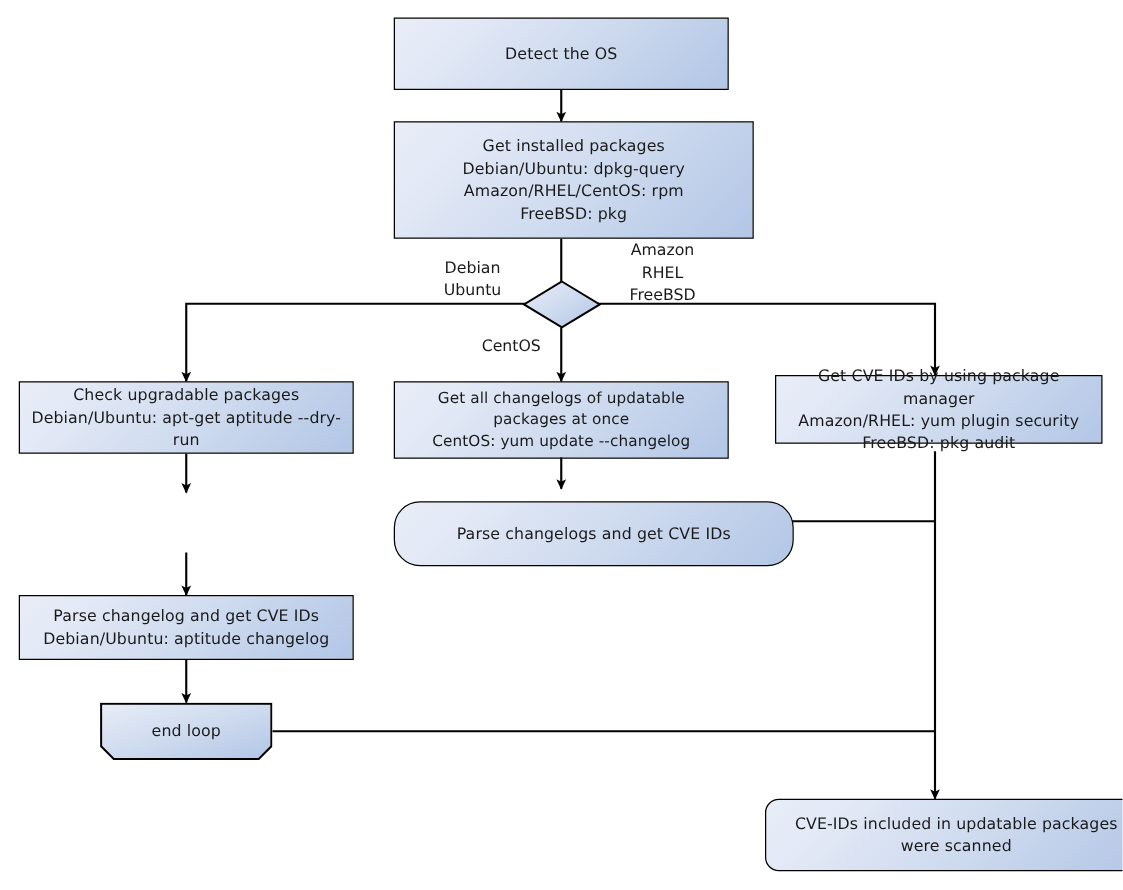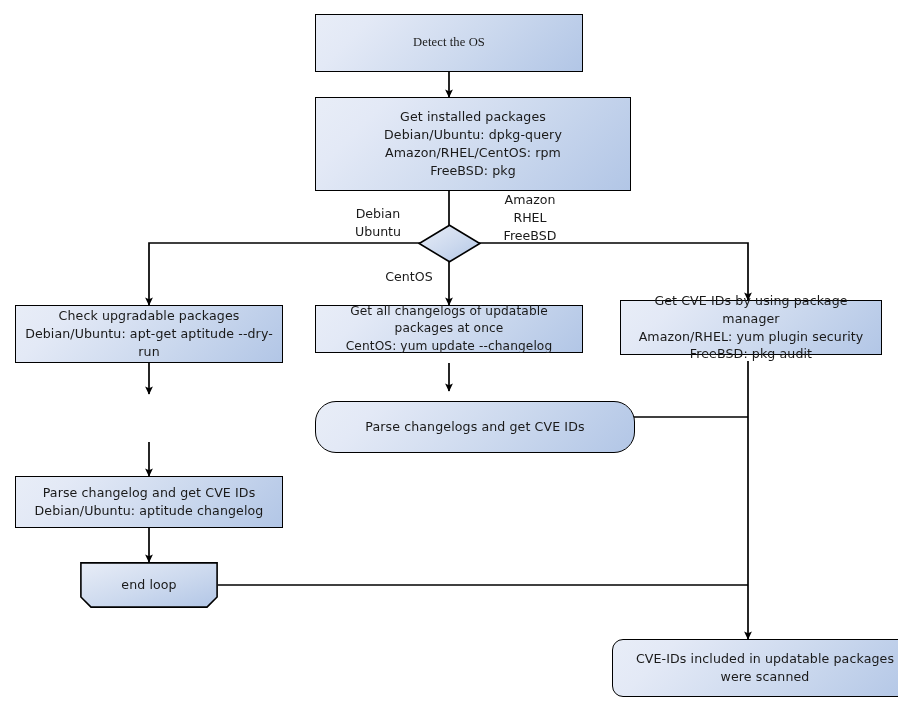--- a/index.html
+++ b/index.html
@@ -115,25 +115,25 @@
       <line x1="449" y1="363" x2="449" y2="391" marker-end="url(#arrow)"></line>
 
       <line x1="748" y1="361" x2="748" y2="639" marker-end="url(#arrow)"></line>
 
       <line x1="584" y1="417" x2="748" y2="417"></line>
 
       <line x1="218" y1="585" x2="748" y2="585"></line>
     </g>
   </svg>
 
-  <div class="node" style="left:315px; top:14px; width:268px; height:58px;font-family:Liberation Serif, serif;">
+  <div class="node" style="left:315px; top:14px; width:268px; height:58px;">
     <span>Detect the OS</span>
   </div>
 
-  <div class="node" style="left:315px; top:97px; width:316px; height:94px;">
+  <div class="node" style="left:315px; top:97px; width:288px; height:94px;">
     <span>Get installed packages
 Debian/Ubuntu: dpkg-query
 Amazon/RHEL/CentOS: rpm
 FreeBSD: pkg</span>
   </div>
 
   <div class="diamond" style="left:418px; top:224px; width:63px; height:39px;">
     <svg width="63" height="39" viewBox="0 0 63 39">
       <defs>
         <linearGradient id="gdiamond" x1="0" y1="0" x2="1" y2="1">
@@ -153,21 +153,21 @@
 RHEL
 FreeBSD</div>
 
   <div class="edge-label" style="left:378px; top:268px; width:62px; text-align:center;">CentOS</div>
 
   <div class="node" style="left:15px; top:305px; width:268px; height:58px;">
     <span>Check upgradable packages
 Debian/Ubuntu: apt-get aptitude --dry-run</span>
   </div>
 
-  <div class="node" style="left:315px; top:305px; width:268px; height:48px; font-size:12.2px;">
+  <div class="node" style="left:315px; top:305px; width:268px; height:62px; font-size:12.2px;">
     <span>Get all changelogs of updatable packages at once
 CentOS: yum update --changelog</span>
   </div>
 
   <div class="node" style="left:620px; top:300px; width:262px; height:55px;">
     <span>Get CVE IDs by using package manager
 Amazon/RHEL: yum plugin security
 FreeBSD: pkg audit</span>
   </div>
 

